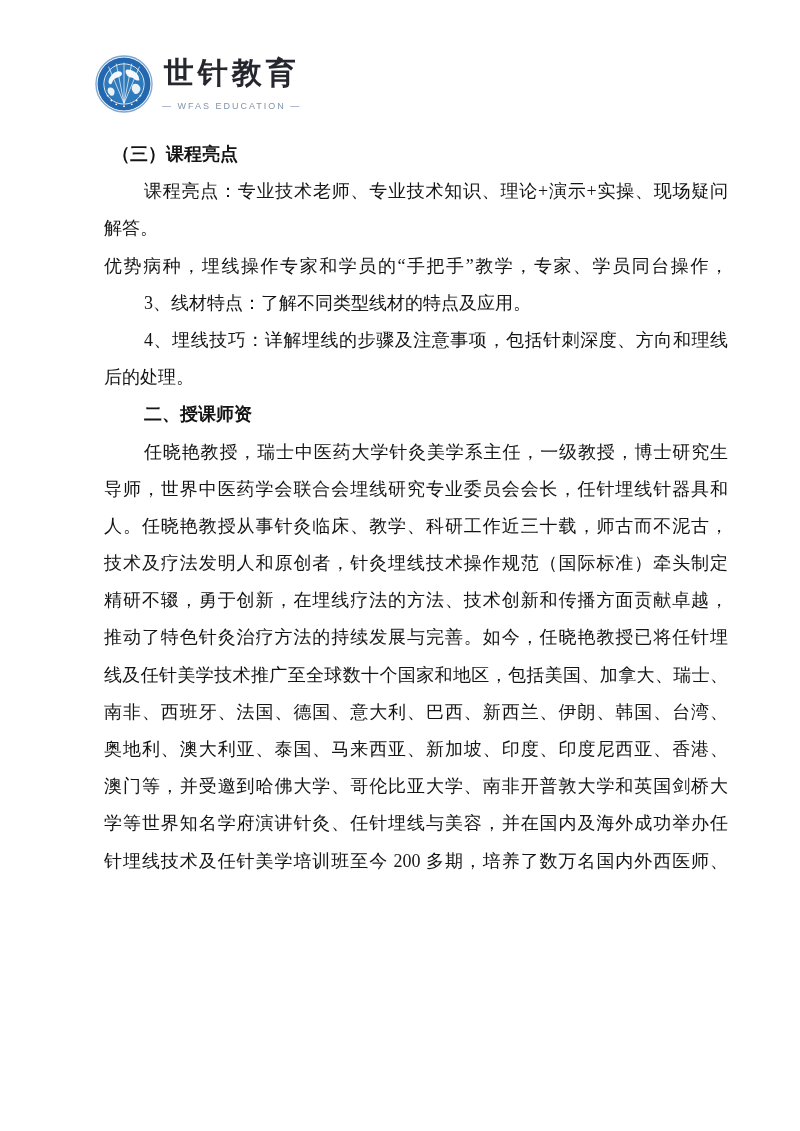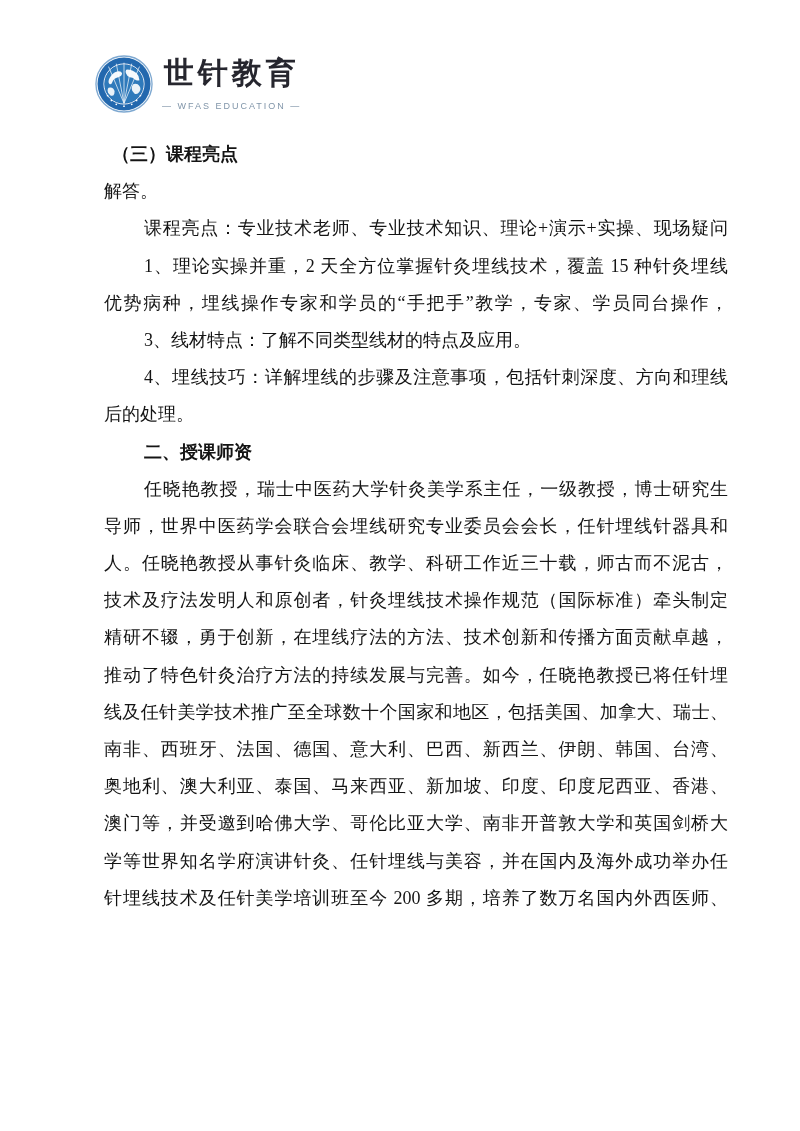--- a/index.html
+++ b/index.html
@@ -116,23 +116,22 @@
       </g>
     </svg>
     <div class="logo-text">
       <div class="logo-title">世针教育</div>
       <div class="logo-subtitle">— WFAS EDUCATION —</div>
     </div>
   </div>
 
   <div class="doc" id="doc-lines">
       <div class="line bold indent-h">（三）课程亮点</div>
+      <div class="line justify indent-2">课程亮点：专业技术老师、专业技术知识、理论+演示+实操、现场疑问</div>
       <div class="line">解答。</div>
-      <div class="line justify indent-2">课程亮点：专业技术老师、专业技术知识、理论+演示+实操、现场疑问</div>
-      <div class="line justify indent-2">1、理论实操并重，2 天全方位掌握针灸埋线技术，覆盖 15 种针灸埋线</div>
       <div class="line justify">优势病种，埋线操作专家和学员的“手把手”教学，专家、学员同台操作，</div>
       <div class="line indent-2">3、线材特点：了解不同类型线材的特点及应用。</div>
       <div class="line justify indent-2">4、埋线技巧：详解埋线的步骤及注意事项，包括针刺深度、方向和理线</div>
       <div class="line">后的处理。</div>
       <div class="line bold indent-2">二、授课师资</div>
       <div class="line justify indent-2">任晓艳教授，瑞士中医药大学针灸美学系主任，一级教授，博士研究生</div>
       <div class="line justify">导师，世界中医药学会联合会埋线研究专业委员会会长，任针埋线针器具和</div>
       <div class="line justify">人。任晓艳教授从事针灸临床、教学、科研工作近三十载，师古而不泥古，</div>
       <div class="line justify">技术及疗法发明人和原创者，针灸埋线技术操作规范（国际标准）牵头制定</div>
       <div class="line justify">精研不辍，勇于创新，在埋线疗法的方法、技术创新和传播方面贡献卓越，</div>

